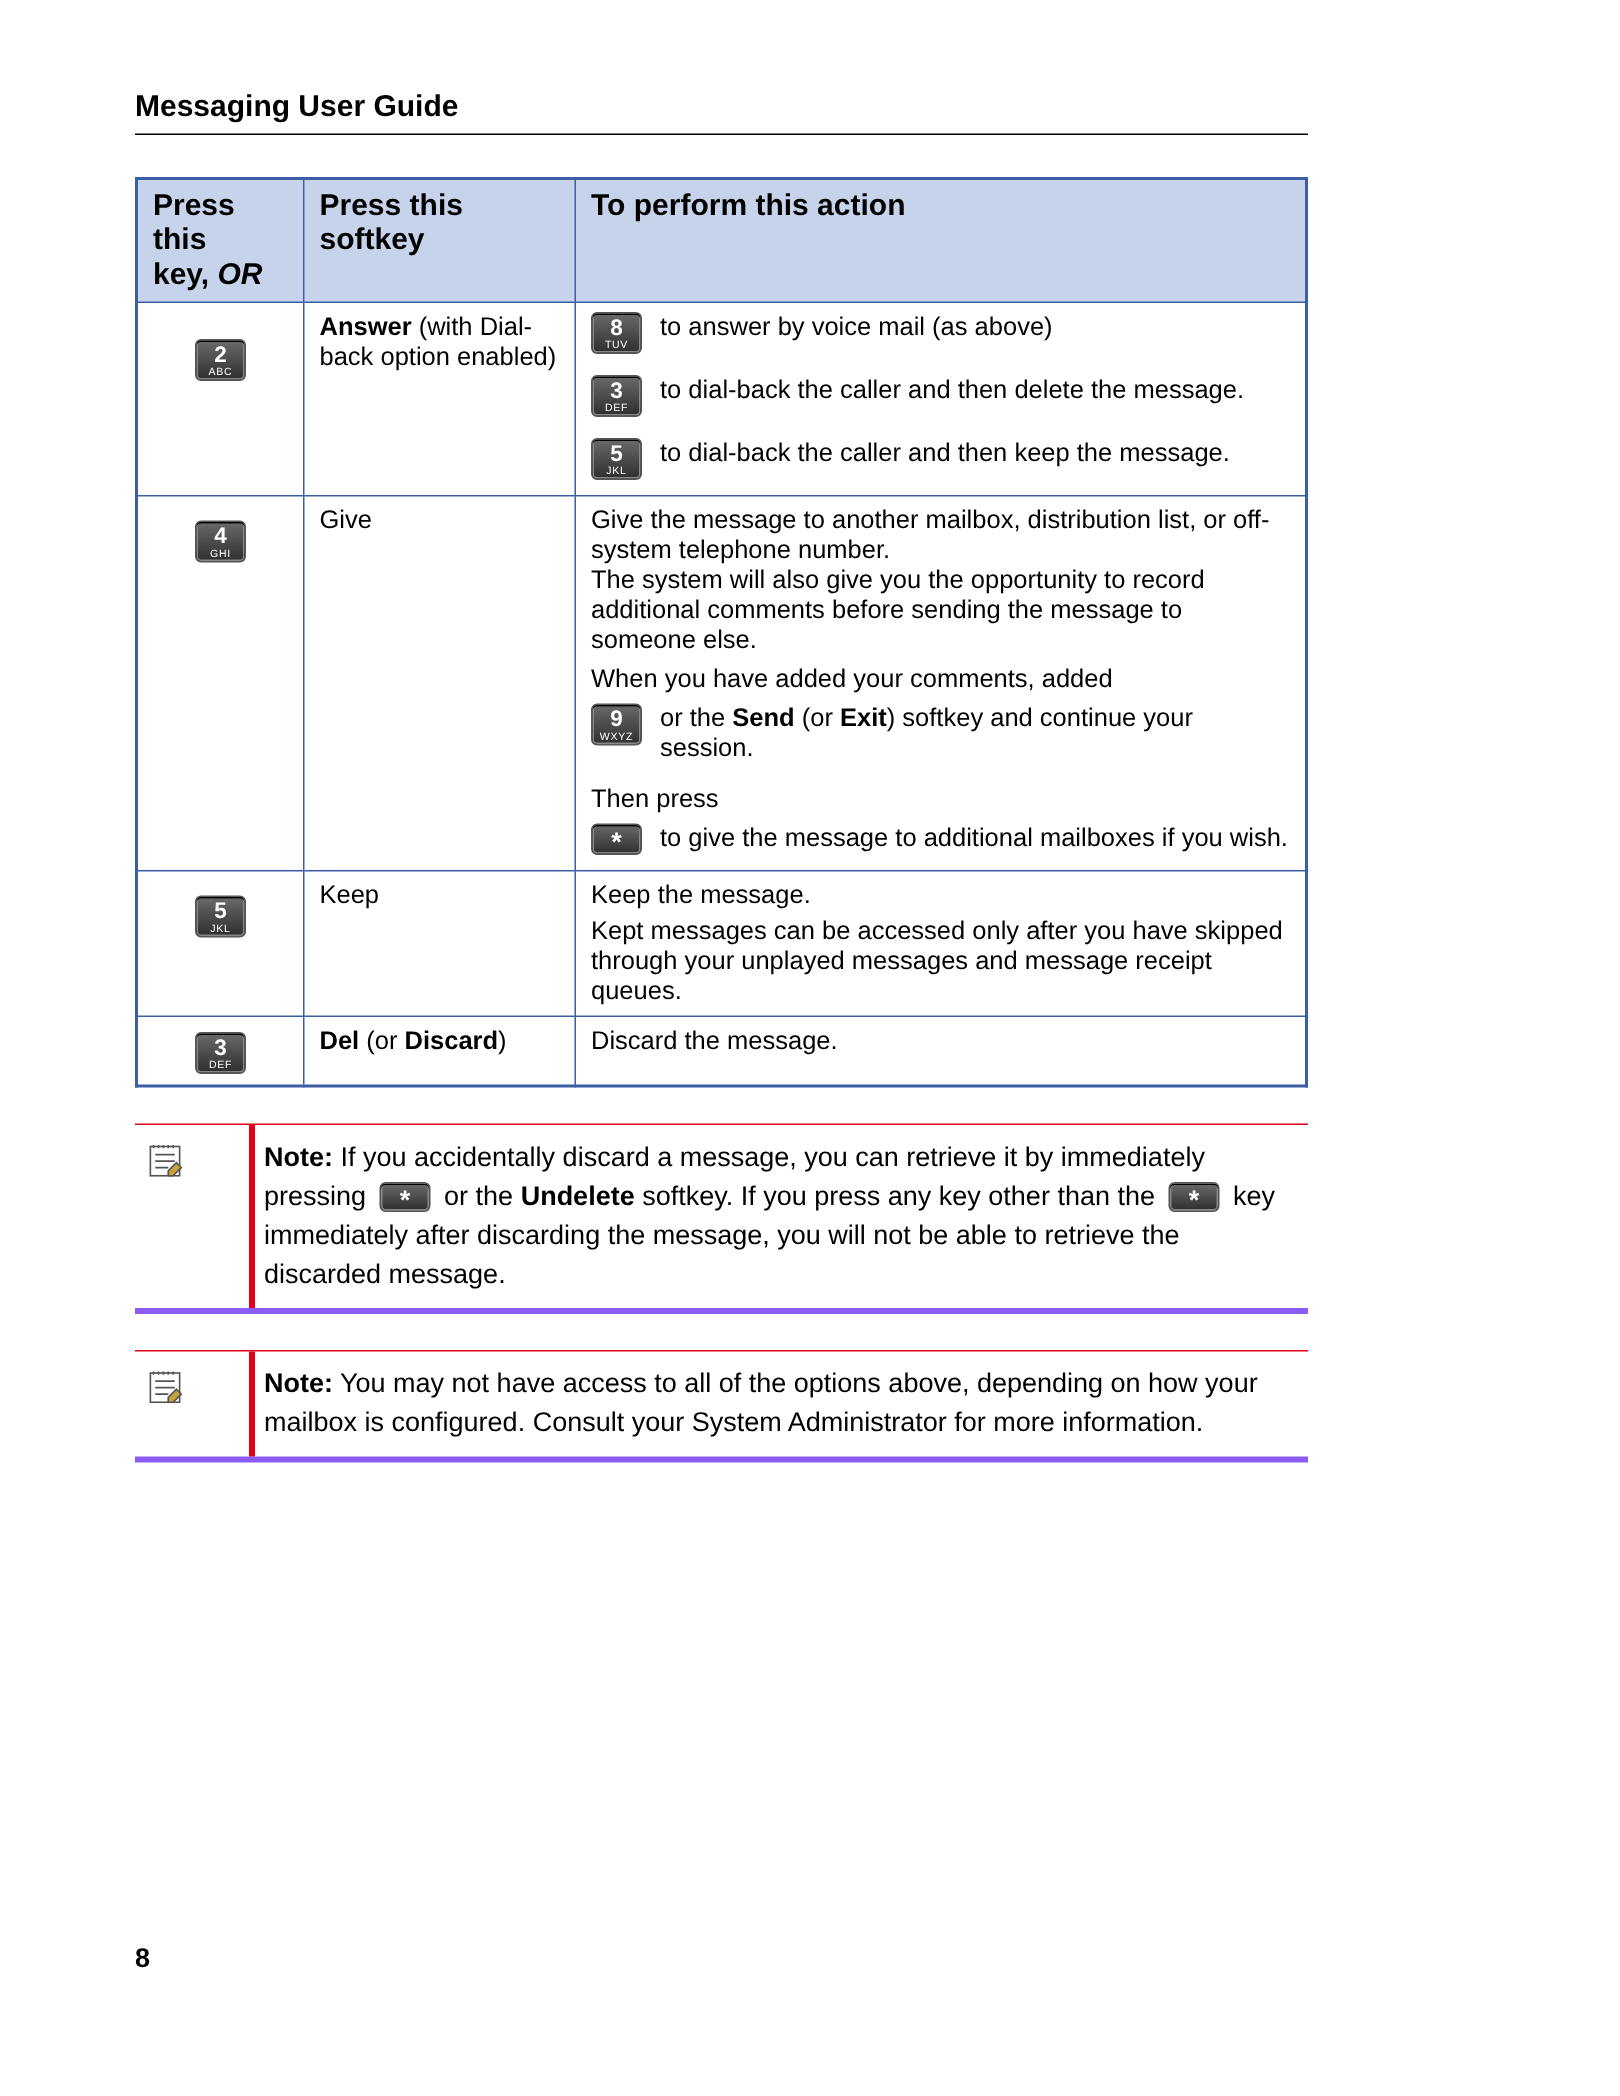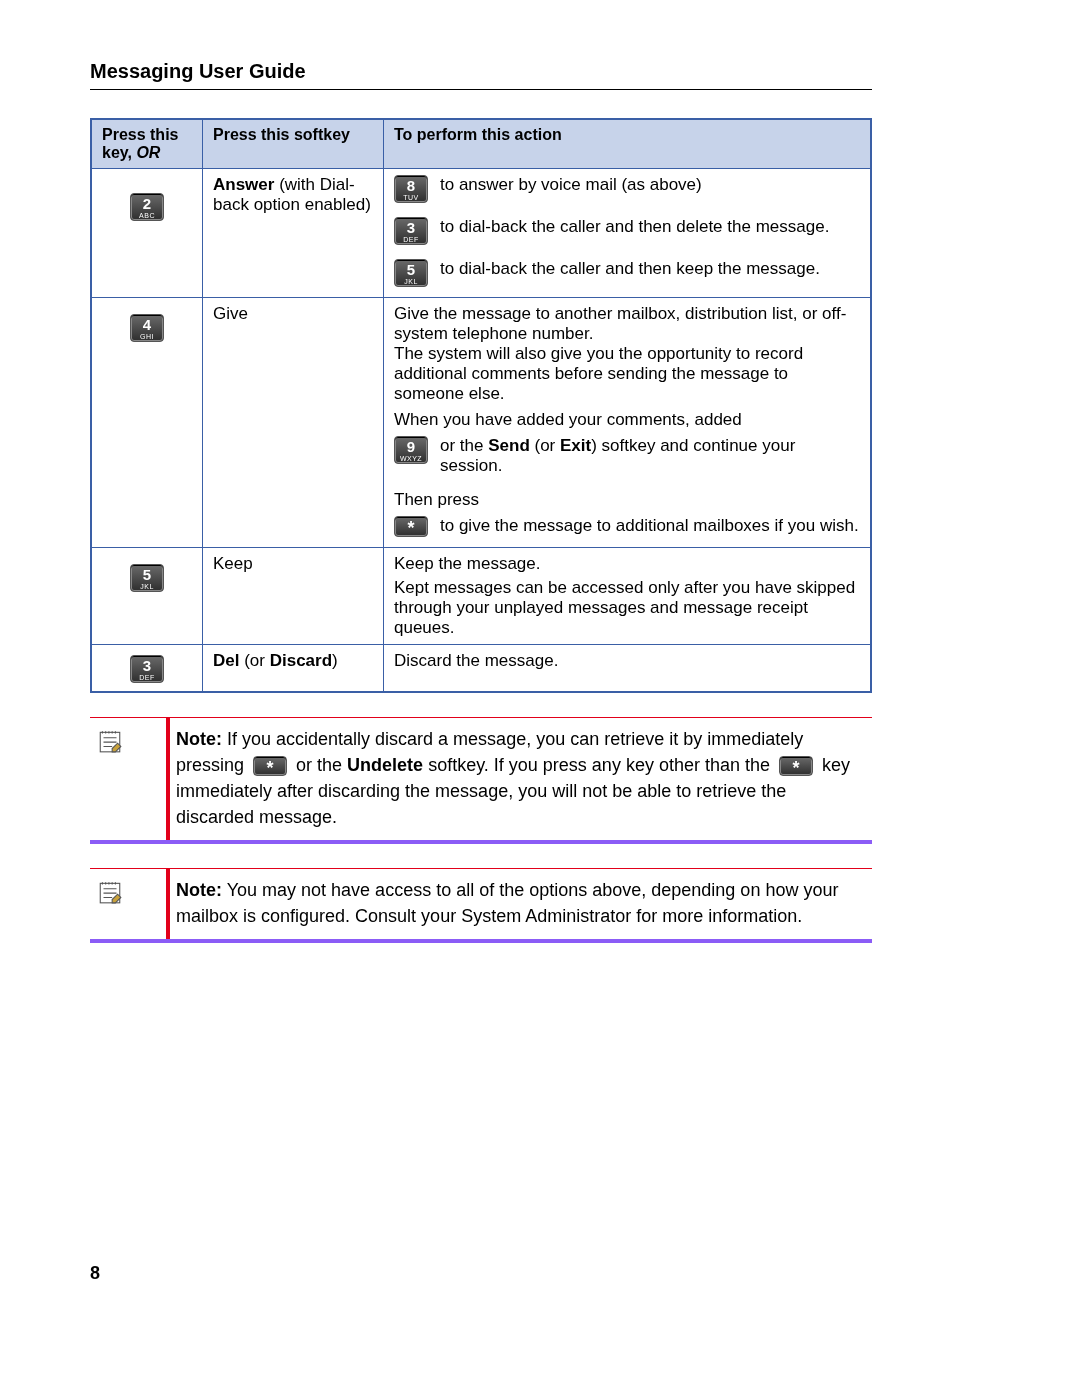--- a/index.html
+++ b/index.html
@@ -33,21 +33,21 @@
   }
   table.main th, table.main td {
     border: 1px solid #3a5fa6;
     vertical-align: top;
     padding: 6px 10px;
   }
   table.main th {
     background: #c7d3ea;
     font-weight: bold;
     text-align: left;
-    font-size: 16px;
+    font-size: 20px;
   }
   .col-key   { width: 90px; text-align: center; }
   .col-soft  { width: 160px; }
   .col-act   { }
   .key-btn {
     display: inline-block;
     min-width: 24px;
     padding: 2px 4px 1px 4px;
     border-radius: 4px;
     background: linear-gradient(#6a6a6a,#2e2e2e);

